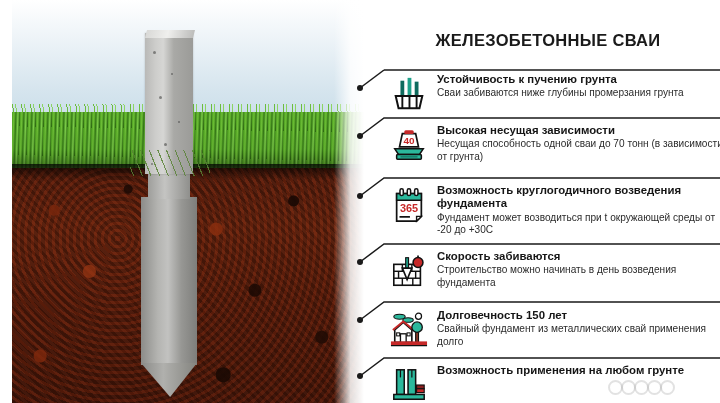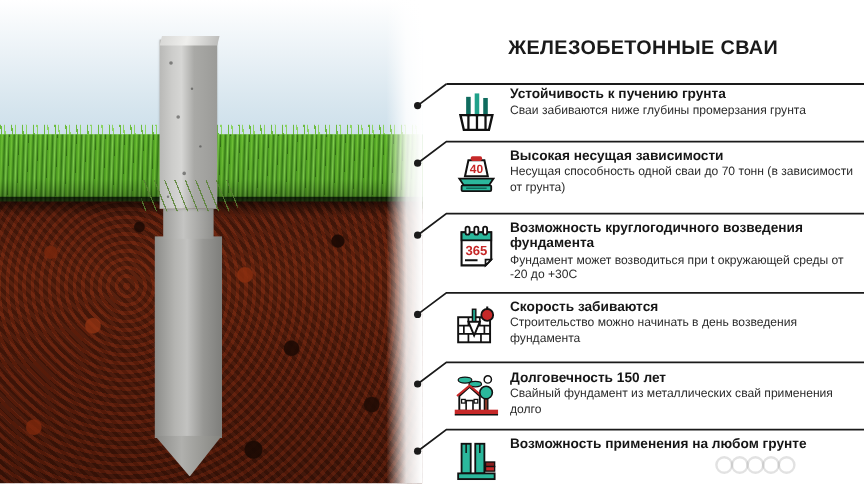--- a/index.html
+++ b/index.html
@@ -2,21 +2,21 @@
 <html><head>
 <meta charset="utf-8">
 <style>
   * { margin:0; padding:0; box-sizing:border-box; }
   html,body { width:720px; height:403px; overflow:hidden; }
   body {
     font-family:"Liberation Sans", sans-serif;
     background:#ffffff;
     position:relative;
   }
-  .page { position:relative; width:692px; height:403px; background:#fff; }
+  .page { position:relative; width:692px; height:403px; background:#fff;margin-left:12px; }
 
   
   .photo { position:absolute; left:0; top:0; width:352px; height:403px; overflow:hidden; }
   .sky {
     position:absolute; left:0; top:0; width:352px; height:124px;
     background:linear-gradient(180deg,#ffffff 0%, #eef4f8 30%, #d6e5ee 72%, #c8dde9 100%);
   }
   .grass {
     position:absolute; left:0; top:112px; width:352px; height:62px;
     background:

